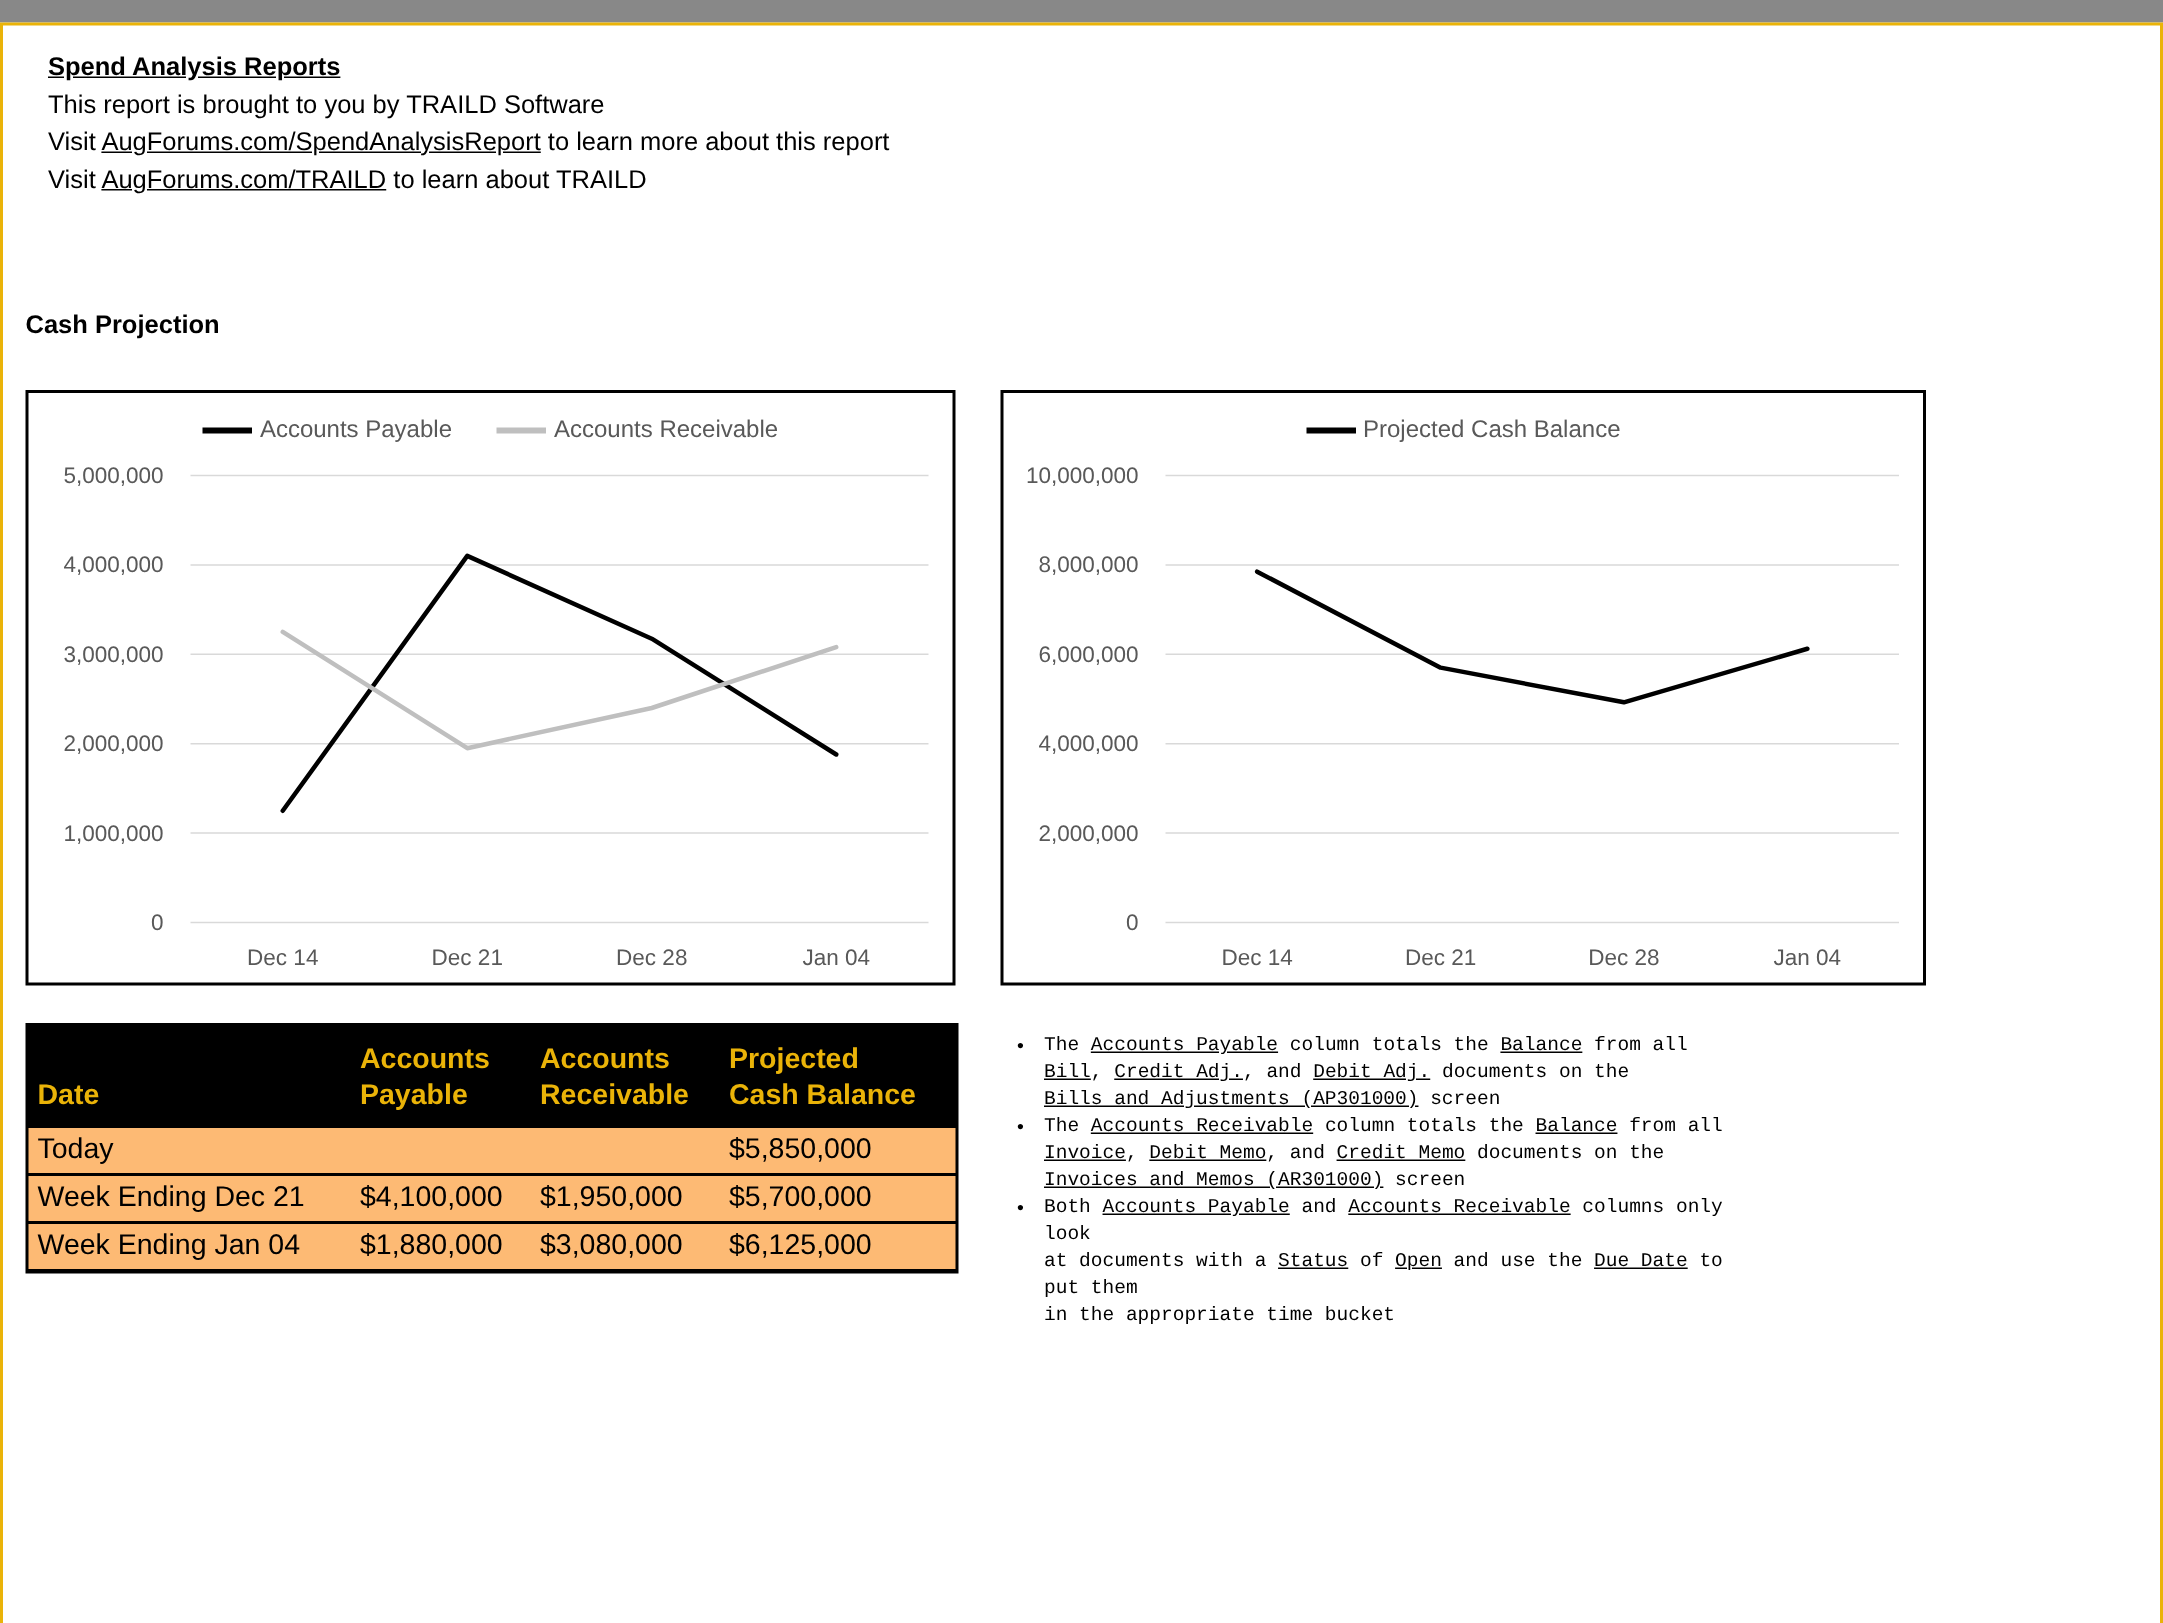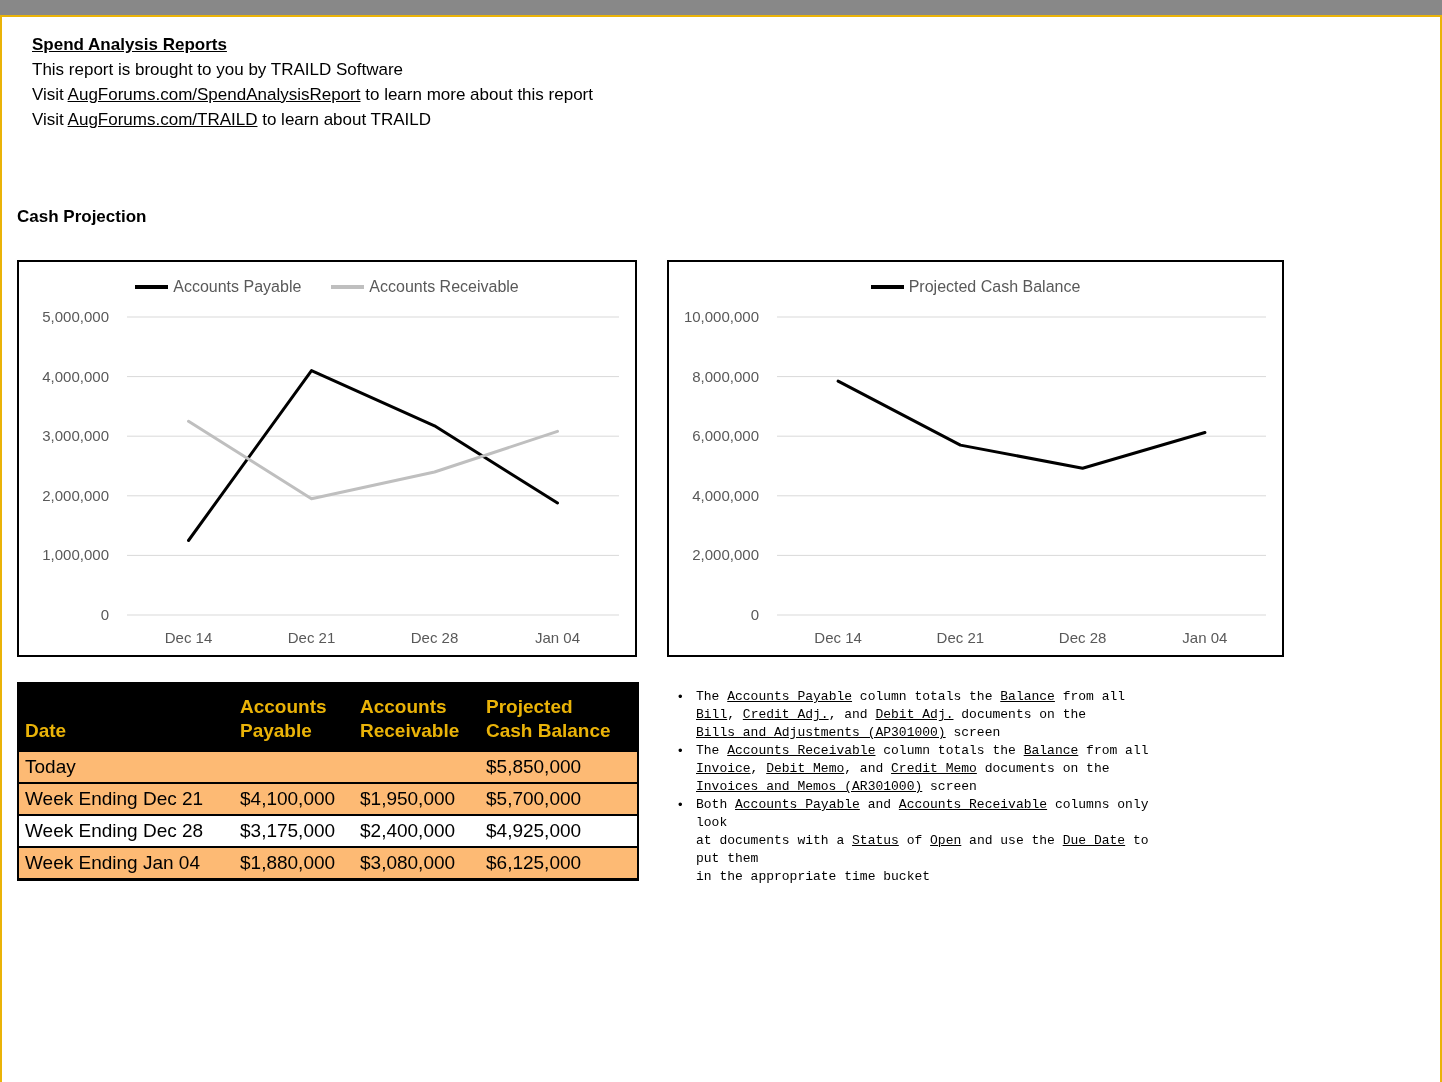--- a/index.html
+++ b/index.html
@@ -160,26 +160,20 @@
             <td></td>
             <td></td>
             <td>$5,850,000</td>
           </tr>
           <tr class="shaded">
             <td>Week Ending Dec 21</td>
             <td>$4,100,000</td>
             <td>$1,950,000</td>
             <td>$5,700,000</td>
           </tr>
-          <tr>
-            <td>Week Ending Dec 28</td>
-            <td>$3,175,000</td>
-            <td>$2,400,000</td>
-            <td>$4,925,000</td>
-          </tr>
           <tr class="shaded">
             <td>Week Ending Jan 04</td>
             <td>$1,880,000</td>
             <td>$3,080,000</td>
             <td>$6,125,000</td>
           </tr>
         </tbody>
     </table>
   </div>
 

